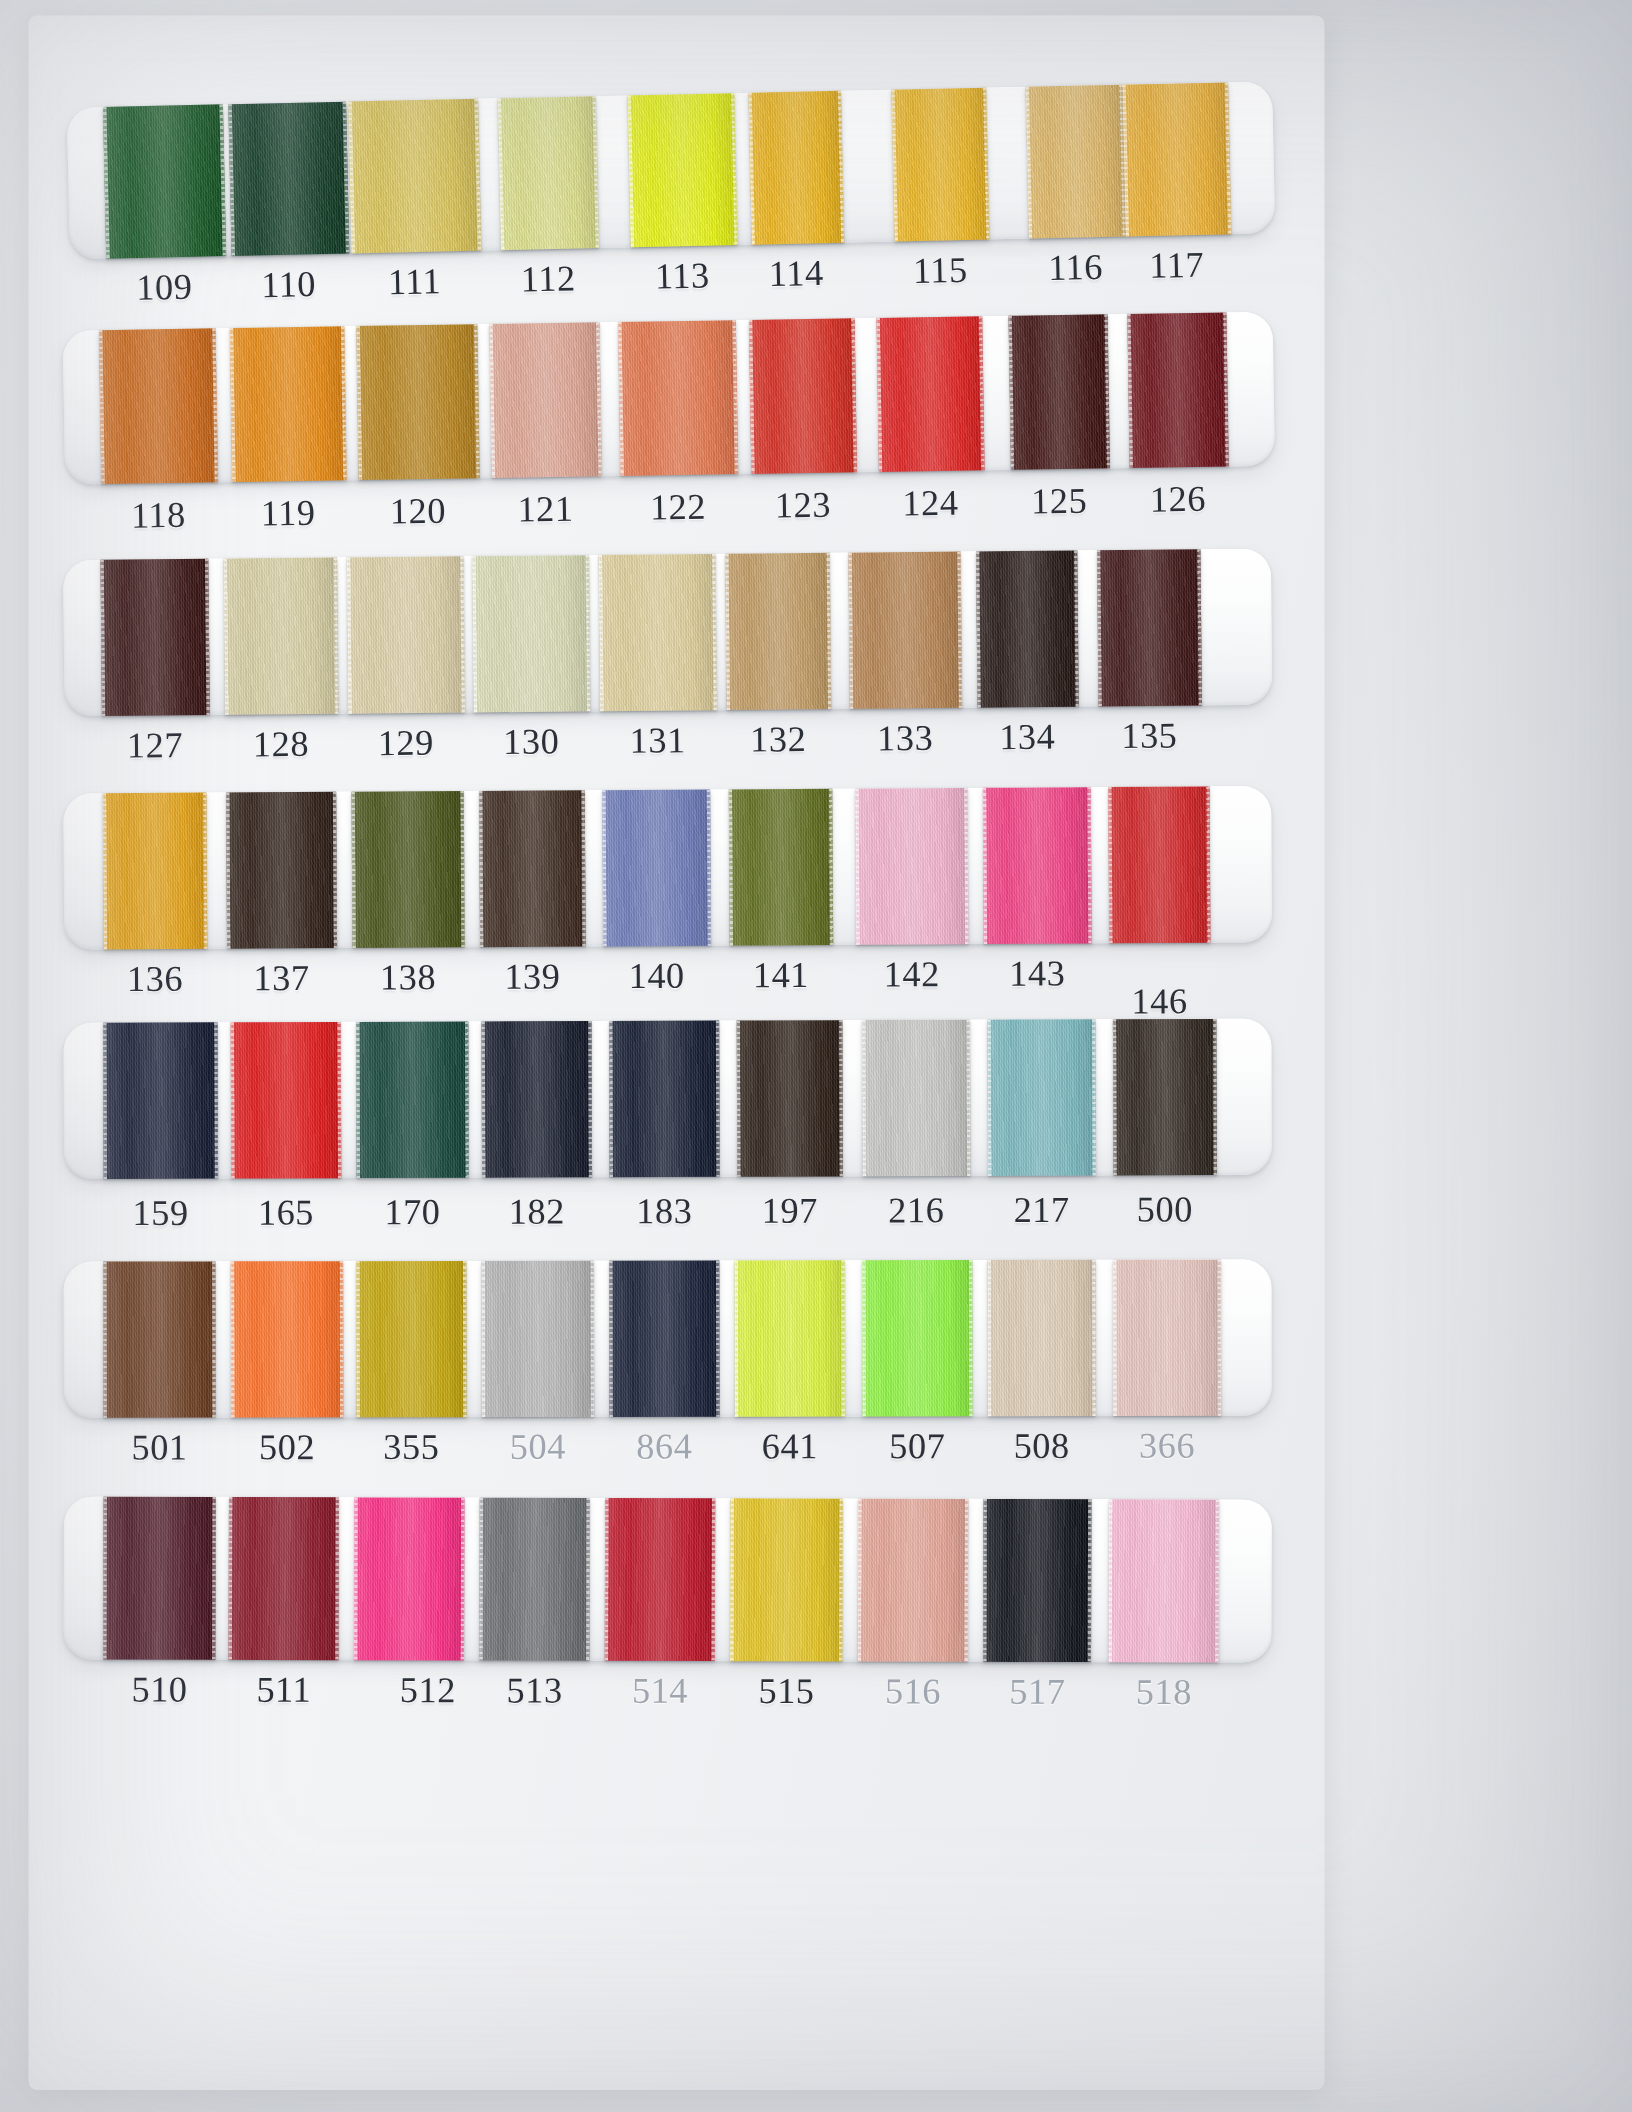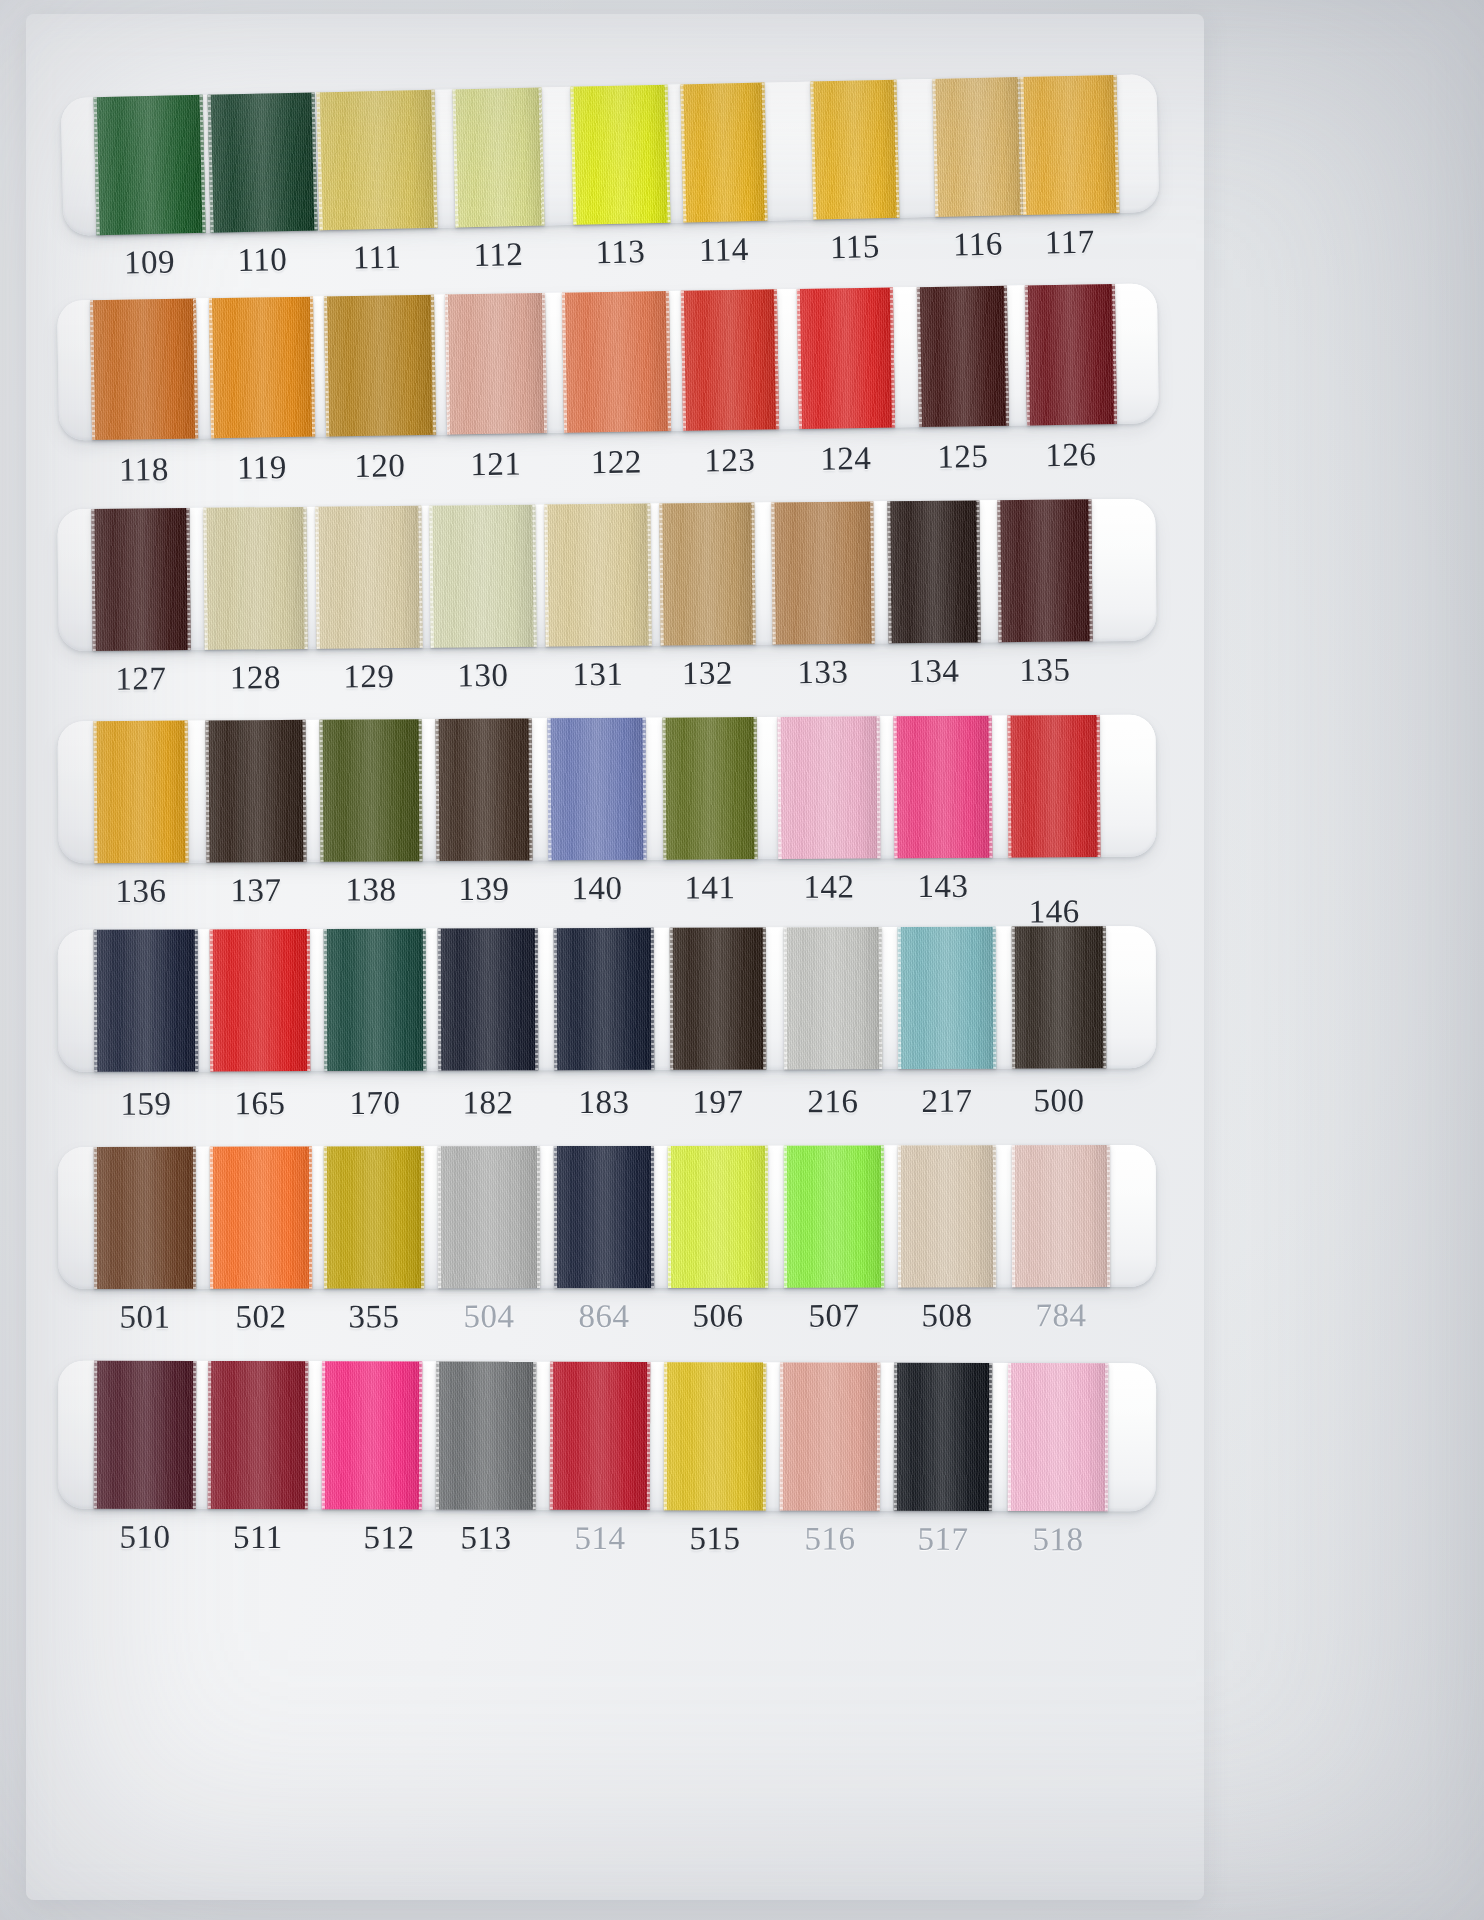--- a/index.html
+++ b/index.html
@@ -446,24 +446,24 @@
           <u class="r"></u>
         </div>
       </div>
     </div>
     <div class="strip-wrap" style="left: 58px; top: 1300px; width: 1098px; height: 44px; transform: rotate(-0.1deg);">
       <div class="lbl" style="left: 22px; width: 130px;">501</div>
       <div class="lbl" style="left: 138px; width: 130px;">502</div>
       <div class="lbl" style="left: 252px; width: 128px;">355</div>
       <div class="lbl faded" style="left: 366px; width: 130px;">504</div>
       <div class="lbl faded" style="left: 482px; width: 128px;">864</div>
-      <div class="lbl" style="left: 596px; width: 128px;">506</div>
+      <div class="lbl" style="left: 596px; width: 128px;">641</div>
       <div class="lbl" style="left: 712px; width: 128px;">507</div>
       <div class="lbl" style="left: 826px; width: 126px;">508</div>
-      <div class="lbl faded" style="left: 940px; width: 126px;">784</div>
+      <div class="lbl faded" style="left: 940px; width: 126px;">366</div>
     </div>
     <div class="strip-wrap" style="left: 58px; top: 1362px; width: 1098px; height: 148px; transform: rotate(0.15deg);">
       <div class="strip">
         <div class="sw" style="left: 36px; width: 102px; background: rgb(74, 18, 32);">
           <i></i>
           <u class="l"></u>
           <u class="r"></u>
         </div>
         <div class="sw" style="left: 150px; width: 100px; background: rgb(138, 20, 38);">
           <i></i>

